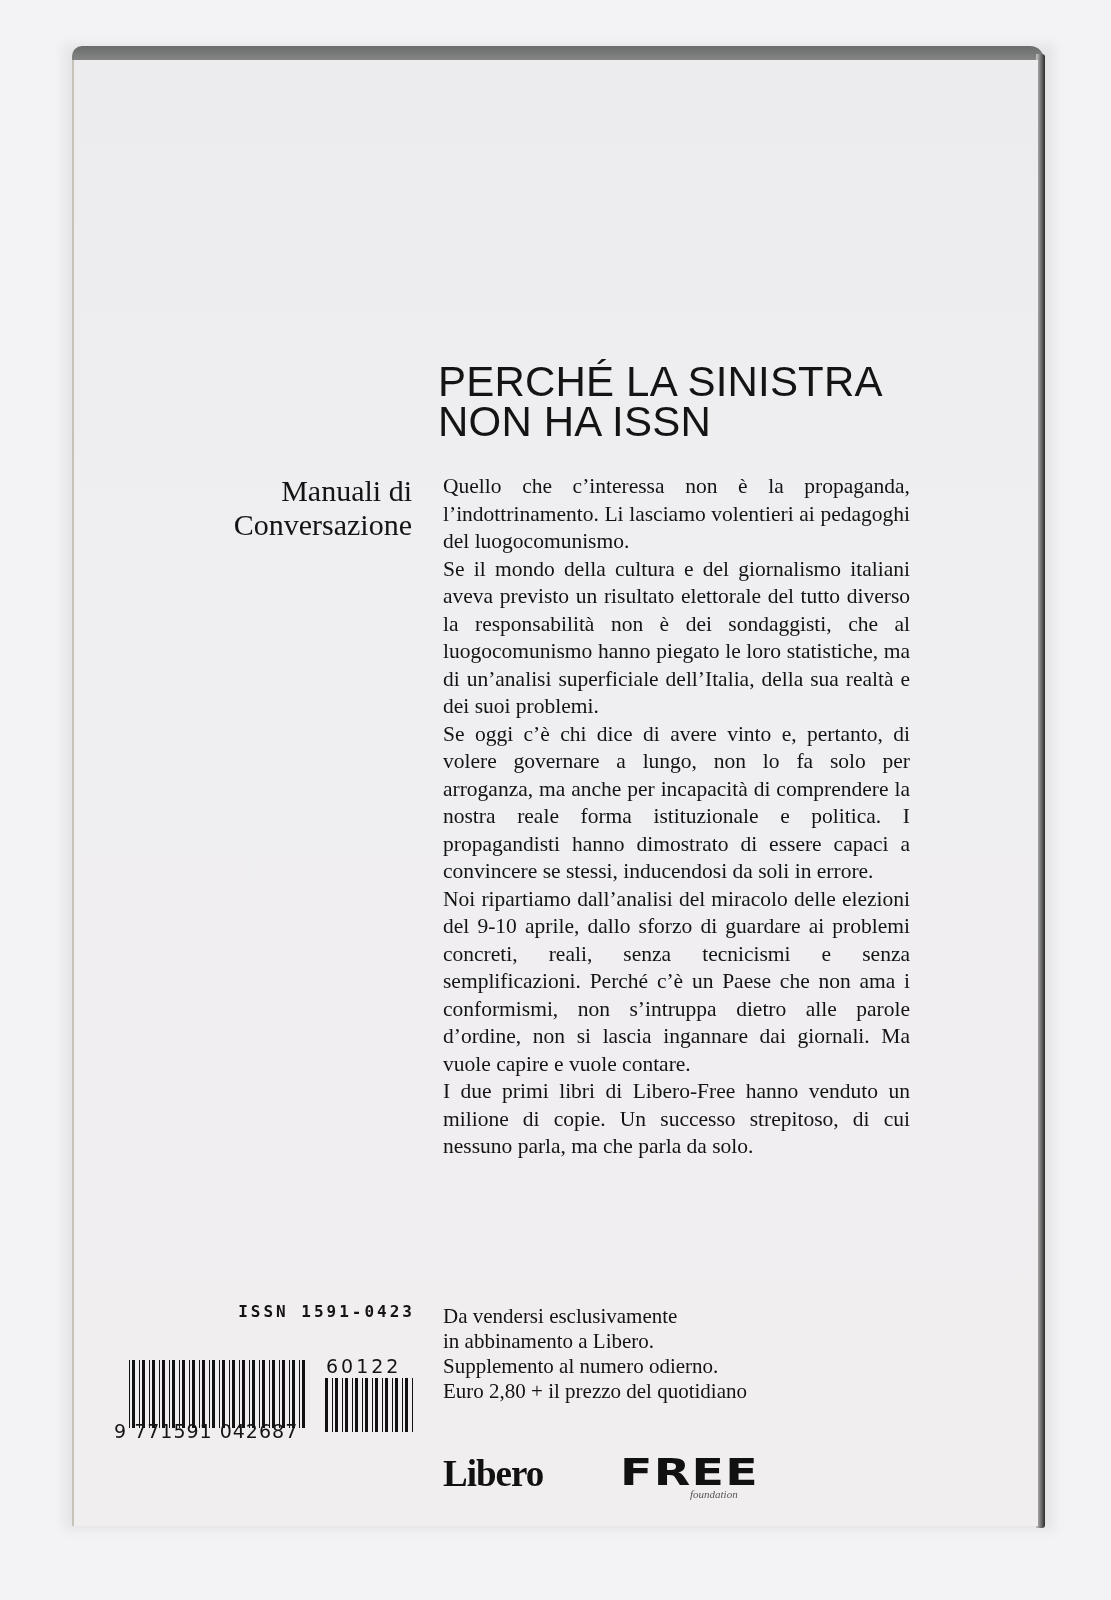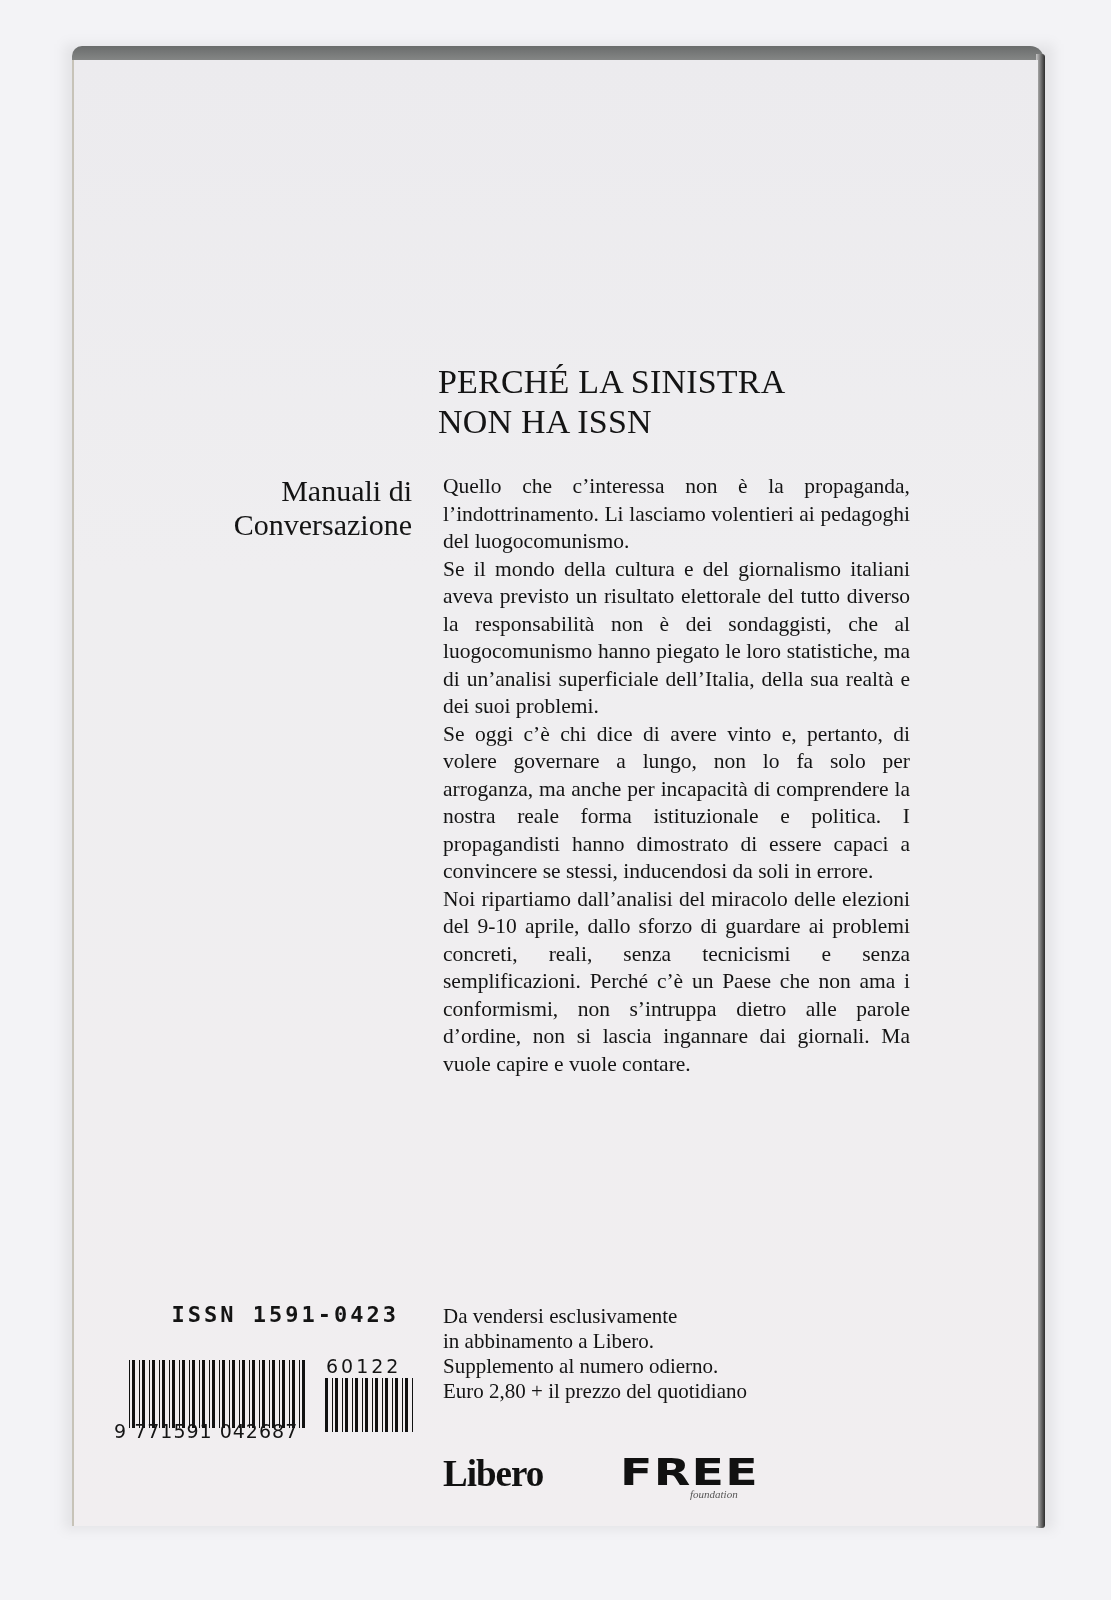--- a/index.html
+++ b/index.html
@@ -27,46 +27,46 @@
     }
     .cover {
       position: absolute; left: 72px; top: 60px; width: 966px; height: 1466px;
       background: linear-gradient(180deg, #ecebee 0%, #efeef0 35%, #f0eef0 70%, #f1eef0 100%);
       border-left: 2px solid #c7c3b8;
       box-sizing: border-box;
     }
 
     .title {
       position: absolute; left: 438px; top: 362px;
-      font-size: 34px; line-height: 40px; letter-spacing: 0.2px;
-      font-family: Liberation Serif, serif;
+      font-size: 42px; line-height: 40px; letter-spacing: 0.2px;
+      font-family: Liberation Sans, sans-serif;
       white-space: nowrap;
     }
     .title div { display: block; }
 
     .series {
       position: absolute; left: 190px; top: 474px; width: 222px;
       text-align: right;
       font-size: 30px; line-height: 34px;
       font-family: "Liberation Serif", serif;
     }
 
     .blurb {
       position: absolute; left: 443px; top: 473px; width: 467px;
       font-size: 21.5px; line-height: 27.5px;
       text-align: justify;
       font-family: "Liberation Serif", serif;
     }
     .blurb p { margin: 0; }
 
     .issn {
-      position: absolute; left: 144px; top: 1302px; width: 255px;
+      position: absolute; left: 160px; top: 1302px; width: 255px;
       text-align: right;
       font-family: "DejaVu Sans Mono", monospace;
-      font-size: 22px; letter-spacing: 3px; font-weight: bold;
+      font-size: 16px; letter-spacing: 3px; font-weight: bold;
     }
     .barcode-main {
       position: absolute; left: 129px; top: 1360px; width: 180px; height: 68px;
       display: flex; align-items: stretch;
     }
     .barcode-addon {
       position: absolute; left: 325px; top: 1378px; width: 90px; height: 54px;
       display: flex; align-items: stretch;
     }
     .bar { background: #111; height: 100%; }
@@ -124,20 +124,21 @@
 <div class="series">
   <div>Manuali di</div>
   <div>Conversazione</div>
 </div>
 
 <div class="blurb">
   <p>Quello che c’interessa non è la propaganda, l’indottrinamento. Li lasciamo volentieri ai pedagoghi del luogocomunismo.</p>
   <p>Se il mondo della cultura e del giornalismo italiani aveva previsto un risultato elettorale del tutto diverso la responsabilità non è dei sondaggisti, che al luogocomunismo hanno piegato le loro statistiche, ma di un’analisi superficiale dell’Italia, della sua realtà e dei suoi problemi.</p>
   <p>Se oggi c’è chi dice di avere vinto e, pertanto, di volere governare a lungo, non lo fa solo per arroganza, ma anche per incapacità di comprendere la nostra reale forma istituzionale e politica. I propagandisti hanno dimostrato di essere capaci a convincere se stessi, inducendosi da soli in errore.</p>
   <p>Noi ripartiamo dall’analisi del miracolo delle elezioni del 9-10 aprile, dallo sforzo di guardare ai problemi concreti, reali, senza tecnicismi e senza semplificazioni. Perché c’è un Paese che non ama i conformismi, non s’intruppa dietro alle parole d’ordine, non si lascia ingannare dai giornali. Ma vuole capire e vuole contare.</p>
+  <p>I due primi libri di Libero-Free hanno venduto un milione di copie. Un successo strepitoso, di cui nessuno parla, ma che parla da solo.</p>
 </div>
 
 <div class="issn">ISSN 1591-0423</div>
 
 <div class="barcode-main" id="bc-main">
     <div class="bar" style="width: 1px;"></div>
     <div class="gap" style="width: 2px;"></div>
     <div class="bar" style="width: 3px;"></div>
     <div class="gap" style="width: 4px;"></div>
     <div class="bar" style="width: 1px;"></div>

